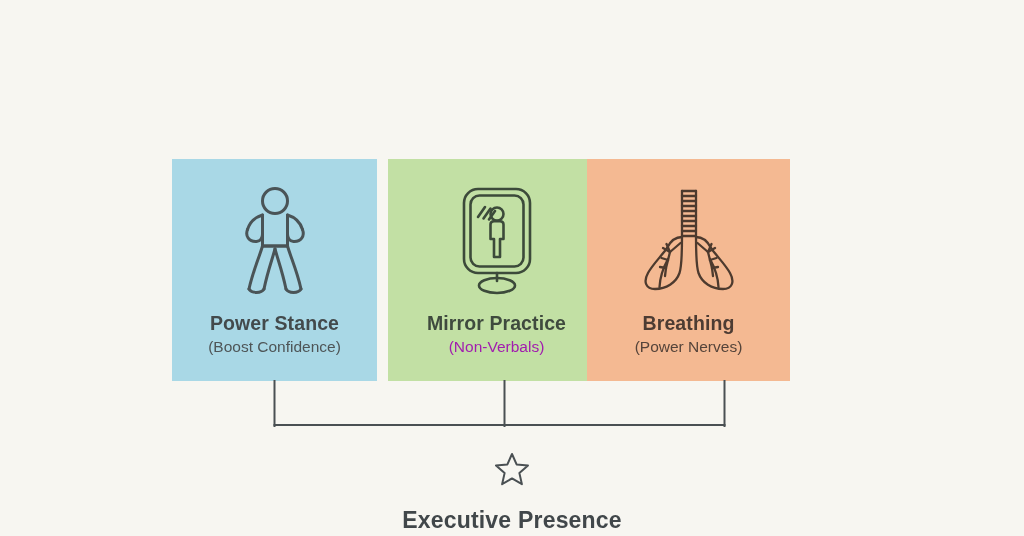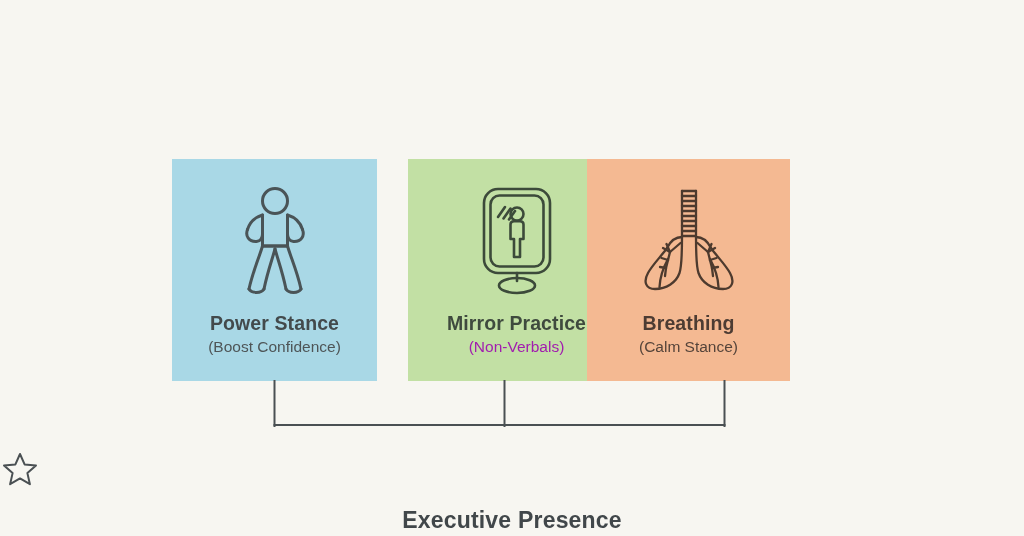--- a/index.html
+++ b/index.html
@@ -53,21 +53,21 @@
   .card-subtitle {
     margin-top: 3px;
     font-size: 15.5px;
     font-weight: normal;
     color: #4e5557;
     text-align: right;
     line-height: 1.15;
   }
 
   #card-0 { left: 172px; width: 205px; background: #a9d8e6; }
-  #card-1 { left: 408px; width: 205px; background: #c2e0a4; padding-left: 12px; }
+  #card-1 { left: 388px; width: 205px; background: #c2e0a4; padding-left: 12px; }
   #card-2 { left: 587px; width: 203px; background: #f4b992; }
 
   #card-1 .card-title  { color: #3f4a3e; }
   #card-1 .card-subtitle { color: #a21caf; }
   #card-2 .card-title  { color: #4d3c33; }
   #card-2 .card-subtitle { color: #55443a; }
 
   
   #connectors {
     position: absolute;
@@ -79,20 +79,21 @@
   }
 
   
   #footer {
     position: absolute;
     left: 0;
     top: 405px;
     width: 1024px;
     display: flex;
     flex-direction: column;
+    align-items: center;
   }
   #star-wrap {
     width: 40px;
     height: 40px;
     display: flex;
     align-items: center;
     justify-content: center;
   }
   #footer-label {
     margin-top: 18px;
@@ -192,21 +193,21 @@
         <path d="M75 64 L82 60"></path>
         <path d="M75 64 L78.5 56"></path>
         <path d="M75 64 L77 72"></path>
         <path d="M77 72 L83.5 70"></path>
         <path d="M77 72 L79 80"></path>
         <path d="M79 80 L85 79"></path>
         <path d="M79 80 L80 88"></path>
       </svg>
     </div>
     <div class="card-title">Breathing</div>
-    <div class="card-subtitle">(Calm Stance)</div>
+    <div class="card-subtitle">(Power Nerves)</div>
   </div>
 
   <svg id="connectors" viewBox="0 0 1024 536">
     <g stroke="#4a5053" stroke-width="2" fill="none" stroke-linecap="square">
       <path d="M274.5 337 L274.5 382"></path>
       <path d="M504.5 337 L504.5 382"></path>
       <path d="M724.5 337 L724.5 382"></path>
       <path d="M274.5 381 L724.5 381"></path>
     </g>
   </svg>

